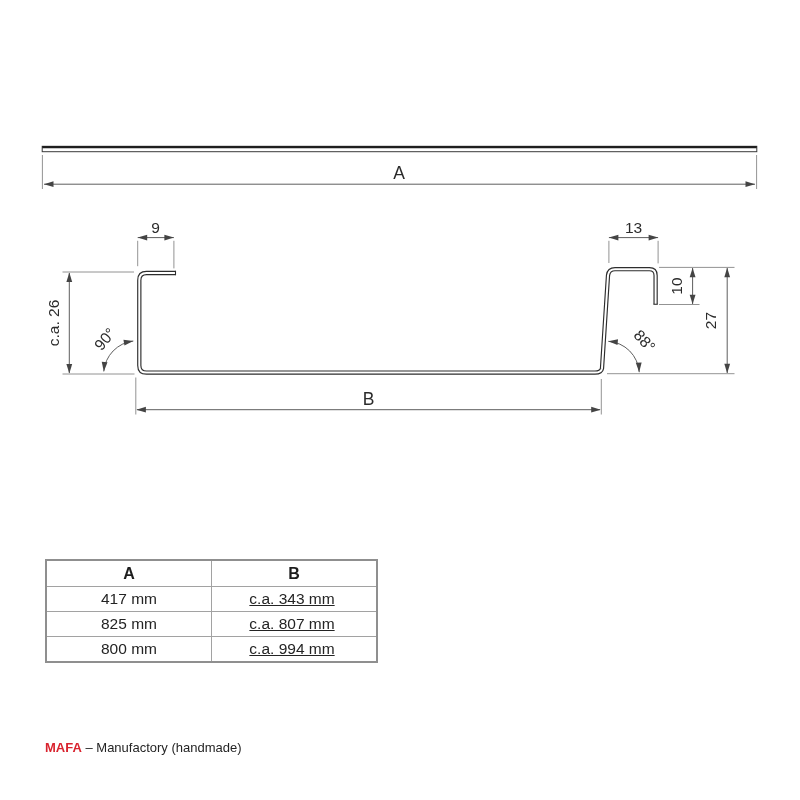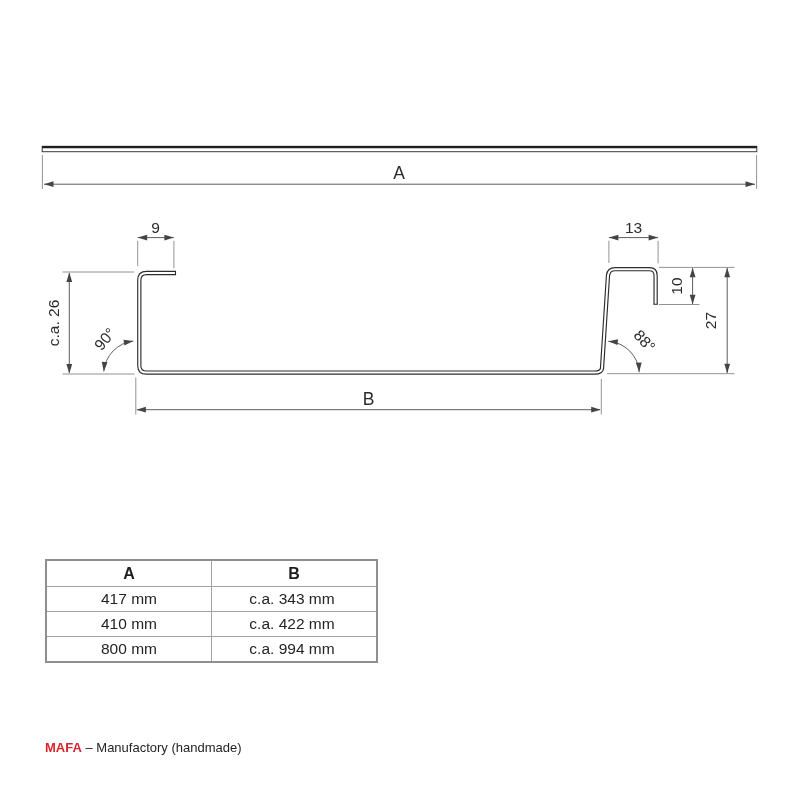--- a/index.html
+++ b/index.html
@@ -11,21 +11,21 @@
   .dim-num{font-size:15.5px;}
   .dim-letter{font-size:17.5px;}
   
   .size-table{position:absolute;left:45px;top:559px;width:333px;
               border-collapse:collapse;table-layout:fixed;
               border:2px solid #8f8f8f;}
   .size-table th,.size-table td{border:1px solid #a2a2a2;text-align:center;
               vertical-align:middle;padding:0;}
   .size-table th{height:25px;font-size:16px;font-weight:bold;color:#1d1d1d;}
   .size-table td{height:24px;font-size:15.5px;color:#242424;margin-left:32px;}
-  .size-table td .cellwrap{position:relative;display:inline-block;}
+  .size-table td .cellwrap{position:relative;display:inline-block;text-decoration:underline;}
   sup.mafa{color:#d9232e;font-weight:bold;font-size:9px;letter-spacing:.2px;
            vertical-align:super;margin-left:4px;}
   .footnote{position:absolute;left:45px;top:740px;font-size:13px;color:#242424;}
   .footnote .term{color:#d9232e;font-weight:bold;}
 </style>
 </head>
 <body>
 
 <div class="stage">
 
@@ -126,22 +126,22 @@
       <th>A</th>
       <th>B</th>
     </tr>
   </thead>
   <tbody>
     <tr>
       <td>417 mm</td>
       <td><span class="cellwrap"><span>c.a. 343 mm</span><sup class="mafa"></sup></span></td>
     </tr>
     <tr>
-      <td>410 mm</td>
-      <td><span class="cellwrap"><span>c.a. 422 mm</span><sup class="mafa"></sup></span></td>
+      <td>825 mm</td>
+      <td><span class="cellwrap"><span>c.a. 807 mm</span><sup class="mafa"></sup></span></td>
     </tr>
     <tr>
       <td>800 mm</td>
       <td><span class="cellwrap"><span>c.a. 994 mm</span><sup class="mafa"></sup></span></td>
     </tr>
   </tbody>
 </table>
 
 <div class="footnote">
   <span class="term">MAFA</span>

